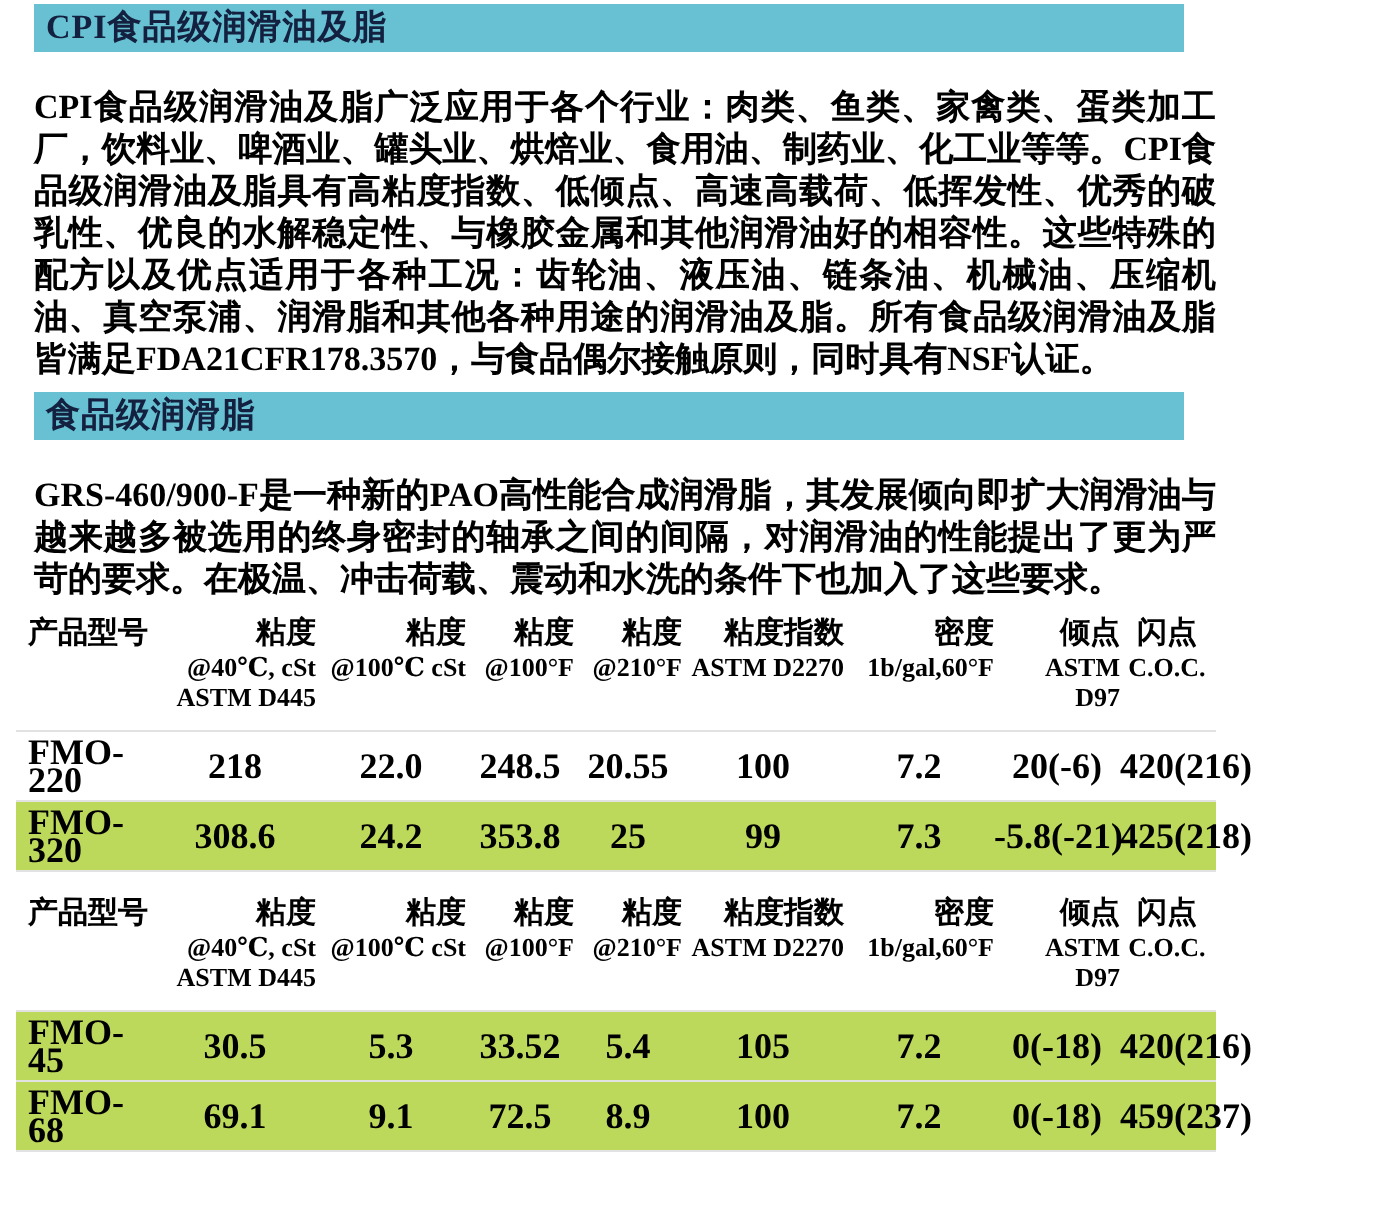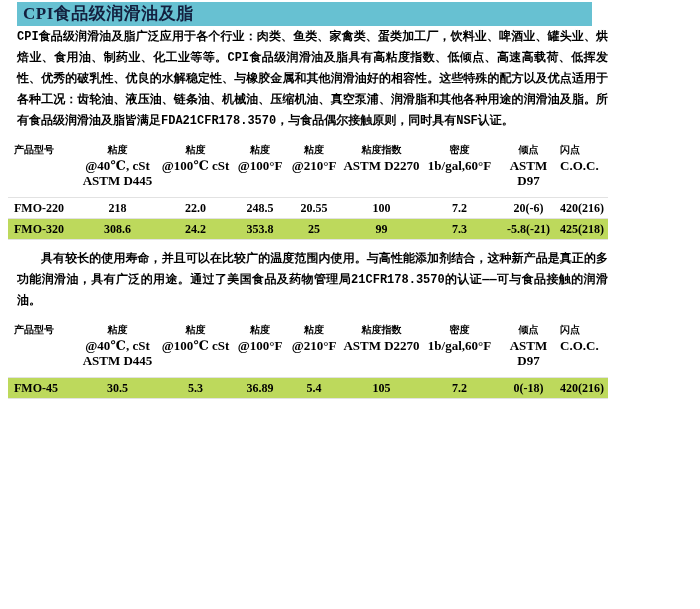--- a/index.html
+++ b/index.html
@@ -24,47 +24,46 @@
     color: var(--header-text);
     font-size: 17px;
     line-height: 24px;
     height: 24px;
     padding-left: 6px;
     margin: 0 16px 0 9px;
     letter-spacing: 0.5px;
     overflow: hidden;
   }
   .body-text {
-    font-size: 12px;
+    font-size: 17px;
     line-height: 21px;
     text-align: justify;
-    margin: 1px 0 6px 9px;
-    font-family: Liberation Mono, monospace;
+    margin: 17px 0 6px 9px;
   }
   .indent { text-indent: 2em; }
 
   table.spec {
     width: 100%;
     border-collapse: collapse;
     table-layout: fixed;
     margin-top: 2px;
   }
   table.spec th {
     vertical-align: top;
-    text-align: center;
+    text-align: right;
     padding: 3px 0 9px 0;
     font-weight: bold;
   }
   table.spec th.model-col, table.spec td.model { text-align: left; padding-left: 6px; }
-  table.spec th.flash-col, table.spec td.flash { text-align: left; padding-right: 1px; }
-  .h-main { font-size: 10px; line-height: 17px; }
+  table.spec th.flash-col, table.spec td.flash { text-align: center; padding-right: 1px; }
+  .h-main { font-size: 15px; line-height: 17px; }
   .h-sub  { font-size: 13px; line-height: 15px; }
   .h-sub:empty { display: none; }
   table.spec td {
-    font-size: 12px;
+    font-size: 18px;
     text-align: center;
     padding: 3px 0;
     line-height: 14px;
   }
   table.spec tbody tr { border-top: 1px solid var(--row-line); }
   table.spec tbody tr:last-child { border-bottom: 1px solid var(--row-line); }
   table.spec tbody tr.hl { background: var(--highlight-row); margin-left: 40px; }
 
   .mid-gap { height: 8px; }
 </style>
@@ -72,21 +71,25 @@
 <body>
 
 <div class="page">
 
   <div class="section-bar">
     <span>CPI食品级润滑油及脂</span>
   </div>
 
   <p class="body-text">CPI食品级润滑油及脂广泛应用于各个行业：肉类、鱼类、家禽类、蛋类加工厂，饮料业、啤酒业、罐头业、烘焙业、食用油、制药业、化工业等等。CPI食品级润滑油及脂具有高粘度指数、低倾点、高速高载荷、低挥发性、优秀的破乳性、优良的水解稳定性、与橡胶金属和其他润滑油好的相容性。这些特殊的配方以及优点适用于各种工况：齿轮油、液压油、链条油、机械油、压缩机油、真空泵浦、润滑脂和其他各种用途的润滑油及脂。所有食品级润滑油及脂皆满足FDA21CFR178.3570，与食品偶尔接触原则，同时具有NSF认证。</p>
 
-
+  <div class="section-bar">
+    <span>食品级润滑脂</span>
+  </div>
+
+  <p class="body-text">GRS-460/900-F是一种新的PAO高性能合成润滑脂，其发展倾向即扩大润滑油与越来越多被选用的终身密封的轴承之间的间隔，对润滑油的性能提出了更为严苛的要求。在极温、冲击荷载、震动和水洗的条件下也加入了这些要求。</p>
 
   <table class="spec">
     <colgroup>
       <col style="width:11.5%">
         <col style="width:13.5%">
         <col style="width:12.5%">
       <col style="width:9%">
         <col style="width:9%">
         <col style="width:13.5%">
       <col style="width:12.5%">
@@ -162,21 +165,20 @@
         <td>99</td>
         <td>7.3</td>
         <td>-5.8(-21)</td>
         <td class="flash">425(218)</td>
       </tr>
     </tbody>
   </table>
 
   <div class="mid-gap"></div>
 
-  <p class="body-text indent">具有较长的使用寿命，并且可以在比较广的温度范围内使用。与高性能添加剂结合，这种新产品是真正的多功能润滑油，具有广泛的用途。通过了美国食品及药物管理局21CFR178.3570的认证——可与食品接触的润滑油。</p>
 
   <table class="spec">
     <colgroup>
       <col style="width:11.5%">
         <col style="width:13.5%">
         <col style="width:12.5%">
       <col style="width:9%">
         <col style="width:9%">
         <col style="width:13.5%">
       <col style="width:12.5%">
@@ -229,23 +231,34 @@
           <div class="h-sub">C.O.C.</div>
 
         </th>
       </tr>
     </thead>
     <tbody>
       <tr class="hl">
         <td class="model">FMO-45</td>
         <td>30.5</td>
         <td>5.3</td>
-        <td>36.89</td>
+        <td>33.52</td>
         <td>5.4</td>
         <td>105</td>
         <td>7.2</td>
         <td>0(-18)</td>
         <td class="flash">420(216)</td>
       </tr>
+      <tr class="hl">
+        <td class="model">FMO-68</td>
+        <td>69.1</td>
+        <td>9.1</td>
+        <td>72.5</td>
+        <td>8.9</td>
+        <td>100</td>
+        <td>7.2</td>
+        <td>0(-18)</td>
+        <td class="flash">459(237)</td>
+      </tr>
     </tbody>
   </table>
 
 </div>
 
 </body></html>

